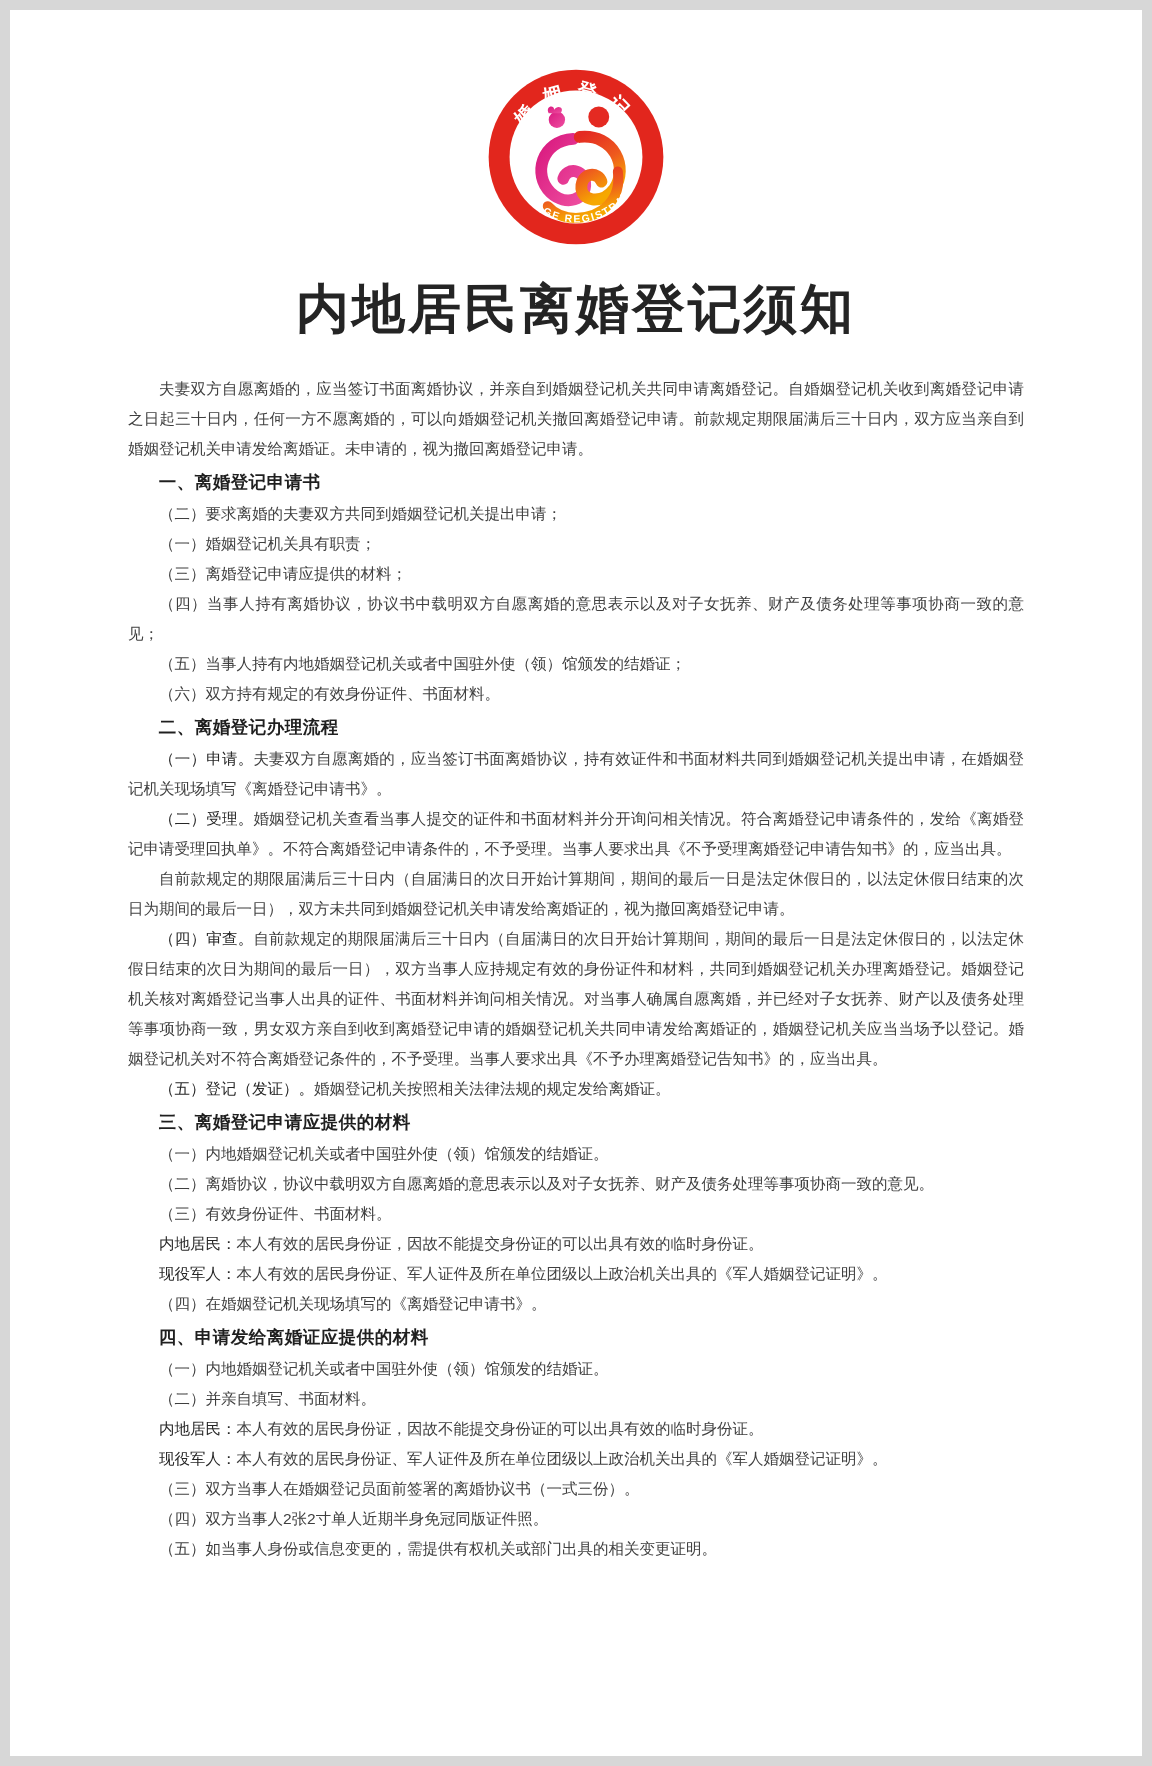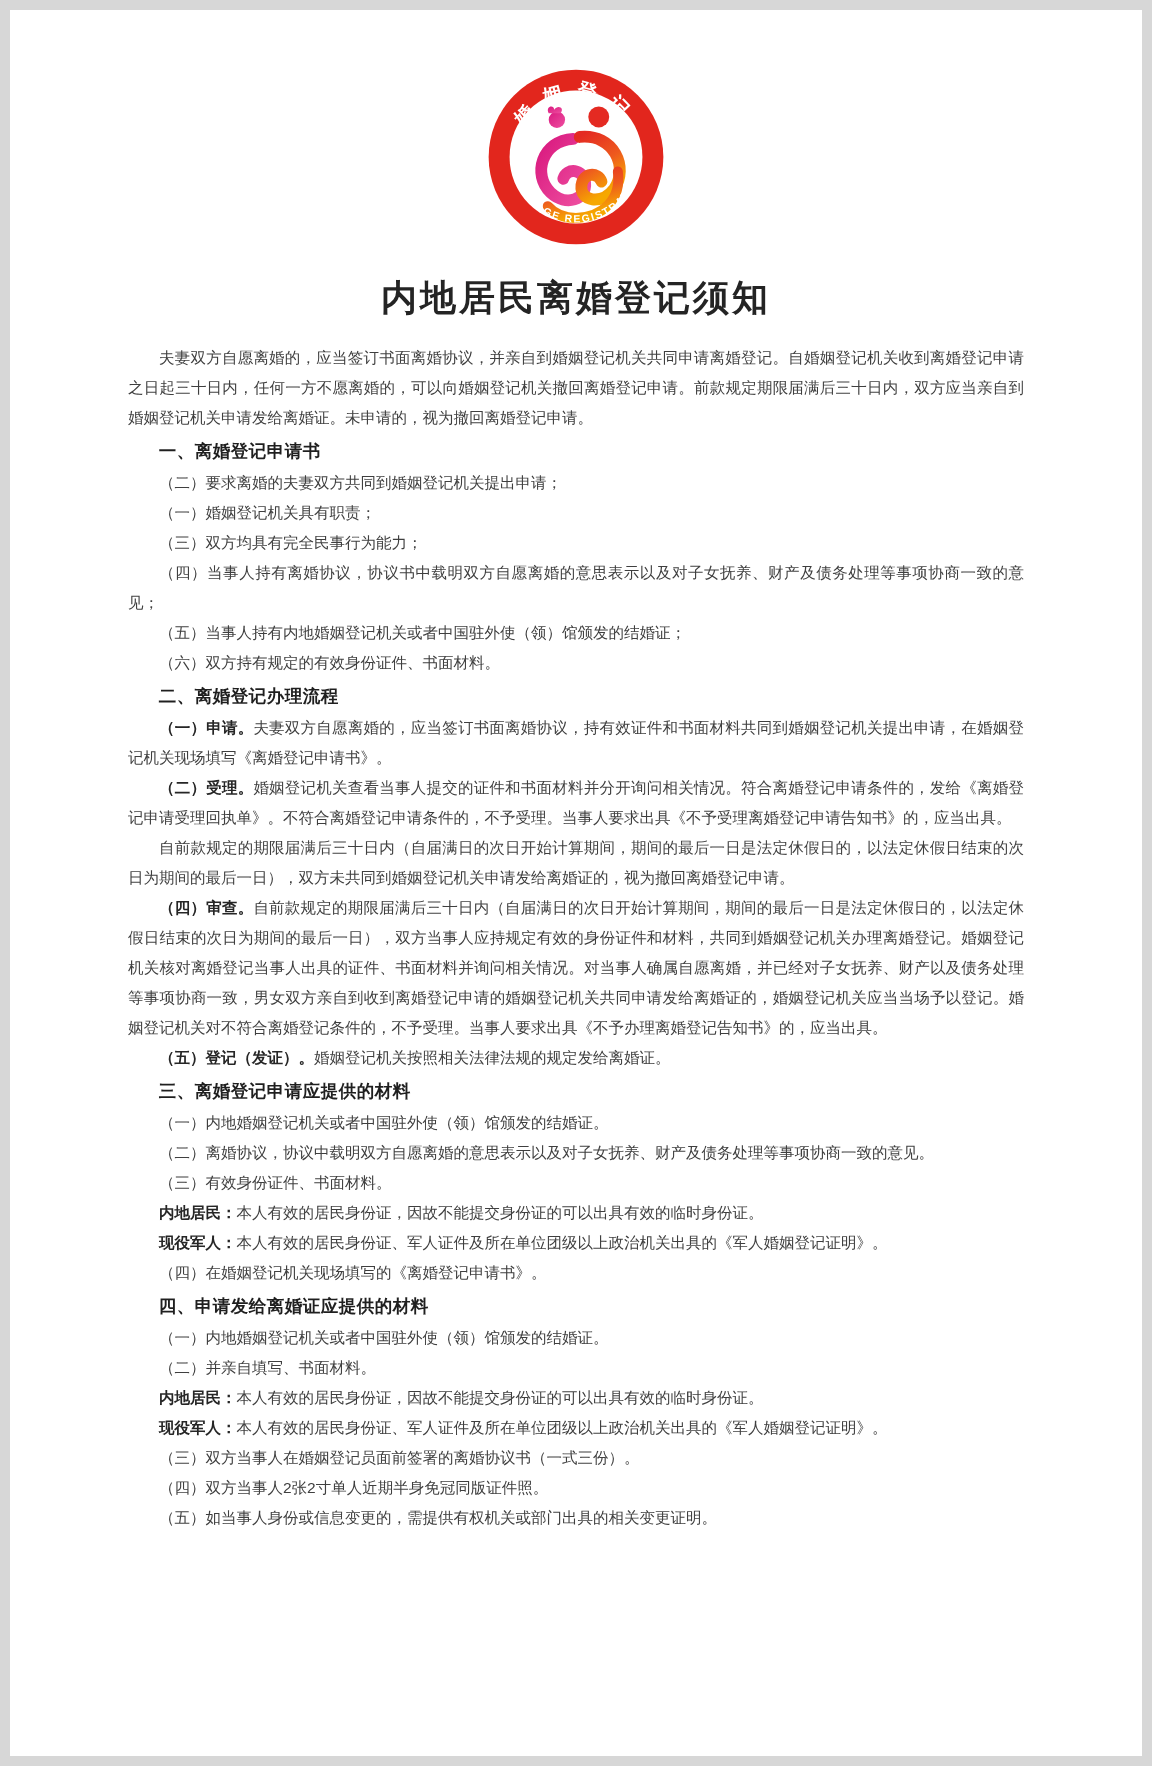--- a/index.html
+++ b/index.html
@@ -15,39 +15,39 @@
     box-sizing: border-box;
     padding: 50px 118px 60px 118px;
   }
   .logo-wrap {
     text-align: center;
     margin: 6px 0 10px 0;
   }
   .logo-wrap svg { display: inline-block; }
   .page-title {
     text-align: center;
-    font-size: 36px;
+    font-size: 53px;
     font-weight: bold;
     color: #242424;
     letter-spacing: 3px;
-    margin: 22px 0 20px 0;
+    margin: 22px 0 28px 0;
   }
   .doc-body {
     color: #3f3f3f;
     font-size: 15.5px;
     line-height: 30px;
     text-align: justify;
   }
   .doc-body p {
     margin: 0;
     text-indent: 2em;
   }
   .doc-body p strong {
     color: #262626;
-    font-weight: bold;
+    font-weight: normal;
   }
   .doc-body h3 {
     margin: 3px 0 2px 0;
     font-size: 17.5px;
     line-height: 30px;
     color: #1f1f1f;
     font-weight: bold;
     text-indent: 1.75em;
     letter-spacing: 0.5px;
   }
@@ -94,21 +94,21 @@
     </svg>
   </div>
 
   <h1 class="page-title">内地居民离婚登记须知</h1>
 
   <div class="doc-body">
       <p>夫妻双方自愿离婚的，应当签订书面离婚协议，并亲自到婚姻登记机关共同申请离婚登记。自婚姻登记机关收到离婚登记申请之日起三十日内，任何一方不愿离婚的，可以向婚姻登记机关撤回离婚登记申请。前款规定期限届满后三十日内，双方应当亲自到婚姻登记机关申请发给离婚证。未申请的，视为撤回离婚登记申请。</p>
       <h3>一、离婚登记申请书</h3>
       <p>（二）要求离婚的夫妻双方共同到婚姻登记机关提出申请；</p>
       <p>（一）婚姻登记机关具有职责；</p>
-      <p>（三）双方均具有完全民事行为能力；</p>
+      <p>（三）离婚登记申请应提供的材料；</p>
       <p>（四）当事人持有离婚协议，协议书中载明双方自愿离婚的意思表示以及对子女抚养、财产及债务处理等事项协商一致的意见；</p>
       <p>（五）当事人持有内地婚姻登记机关或者中国驻外使（领）馆颁发的结婚证；</p>
       <p>（六）双方持有规定的有效身份证件、书面材料。</p>
       <h3>二、离婚登记办理流程</h3>
       <p><strong>（一）申请。</strong>夫妻双方自愿离婚的，应当签订书面离婚协议，持有效证件和书面材料共同到婚姻登记机关提出申请，在婚姻登记机关现场填写《离婚登记申请书》。</p>
       <p><strong>（二）受理。</strong>婚姻登记机关查看当事人提交的证件和书面材料并分开询问相关情况。符合离婚登记申请条件的，发给《离婚登记申请受理回执单》。不符合离婚登记申请条件的，不予受理。当事人要求出具《不予受理离婚登记申请告知书》的，应当出具。</p>
       <p>自前款规定的期限届满后三十日内（自届满日的次日开始计算期间，期间的最后一日是法定休假日的，以法定休假日结束的次日为期间的最后一日），双方未共同到婚姻登记机关申请发给离婚证的，视为撤回离婚登记申请。</p>
       <p><strong>（四）审查。</strong>自前款规定的期限届满后三十日内（自届满日的次日开始计算期间，期间的最后一日是法定休假日的，以法定休假日结束的次日为期间的最后一日），双方当事人应持规定有效的身份证件和材料，共同到婚姻登记机关办理离婚登记。婚姻登记机关核对离婚登记当事人出具的证件、书面材料并询问相关情况。对当事人确属自愿离婚，并已经对子女抚养、财产以及债务处理等事项协商一致，男女双方亲自到收到离婚登记申请的婚姻登记机关共同申请发给离婚证的，婚姻登记机关应当当场予以登记。婚姻登记机关对不符合离婚登记条件的，不予受理。当事人要求出具《不予办理离婚登记告知书》的，应当出具。</p>
       <p><strong>（五）登记（发证）。</strong>婚姻登记机关按照相关法律法规的规定发给离婚证。</p>
       <h3>三、离婚登记申请应提供的材料</h3>

